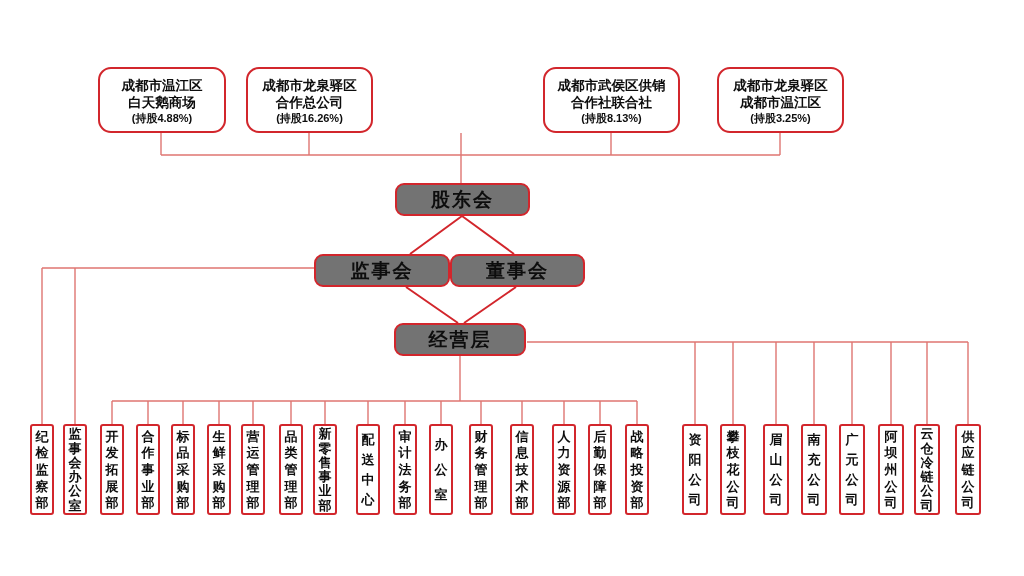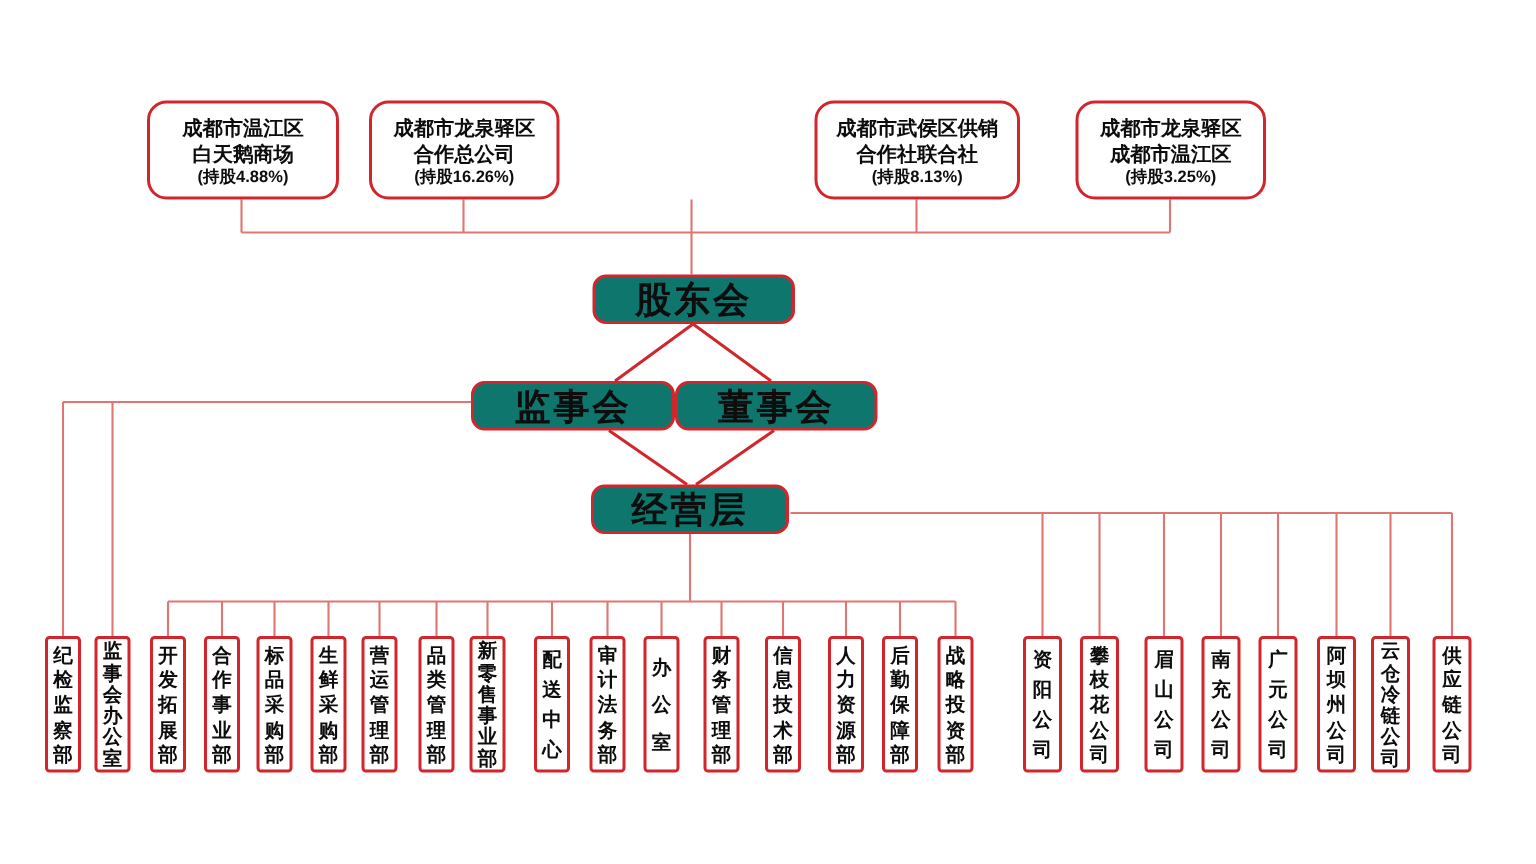--- a/index.html
+++ b/index.html
@@ -15,23 +15,23 @@
     position:absolute;box-sizing:border-box;height:66px;
     border:2.5px solid var(--red,#d2262c);border-radius:13px;background:#fff;
     display:flex;flex-direction:column;justify-content:center;align-items:center;
     text-align:center;font-weight:700;padding-top:1px;
   }
   .sh-line{font-size:13.5px;line-height:17px;white-space:nowrap;}
   .sh-share{font-size:11px;line-height:14px;white-space:nowrap;}
 
   .govbox{
     position:absolute;box-sizing:border-box;height:33px;
-    border:2.5px solid var(--red,#d2262c);border-radius:9px;background:#0f766e;
+    border:2.5px solid var(--red,#d2262c);border-radius:9px;background:#737373;
     display:flex;justify-content:center;align-items:center;
-    font-size:24px;font-weight:700;letter-spacing:2px;white-space:nowrap;
+    font-size:19px;font-weight:700;letter-spacing:2px;white-space:nowrap;
   }
 
   .vbox{
     position:absolute;top:424px;width:24px;height:91px;box-sizing:border-box;
     border:2px solid var(--red,#d2262c);border-radius:3px;background:#fff;
     display:flex;flex-direction:column;justify-content:space-evenly;align-items:center;
     font-size:13px;font-weight:700;
   }
   .vbox span{display:block;line-height:1;}
   .vbox.co{width:26px;}

